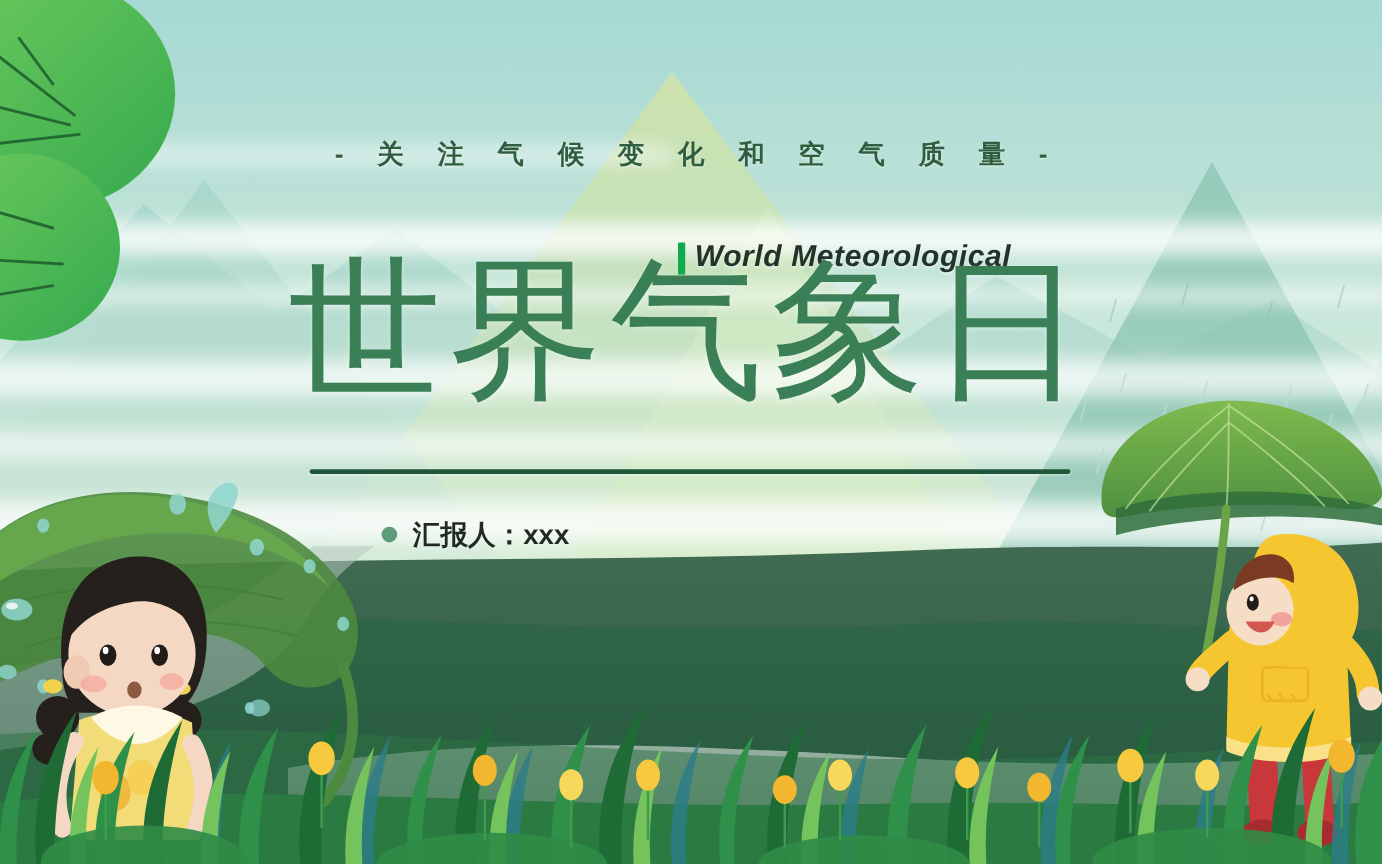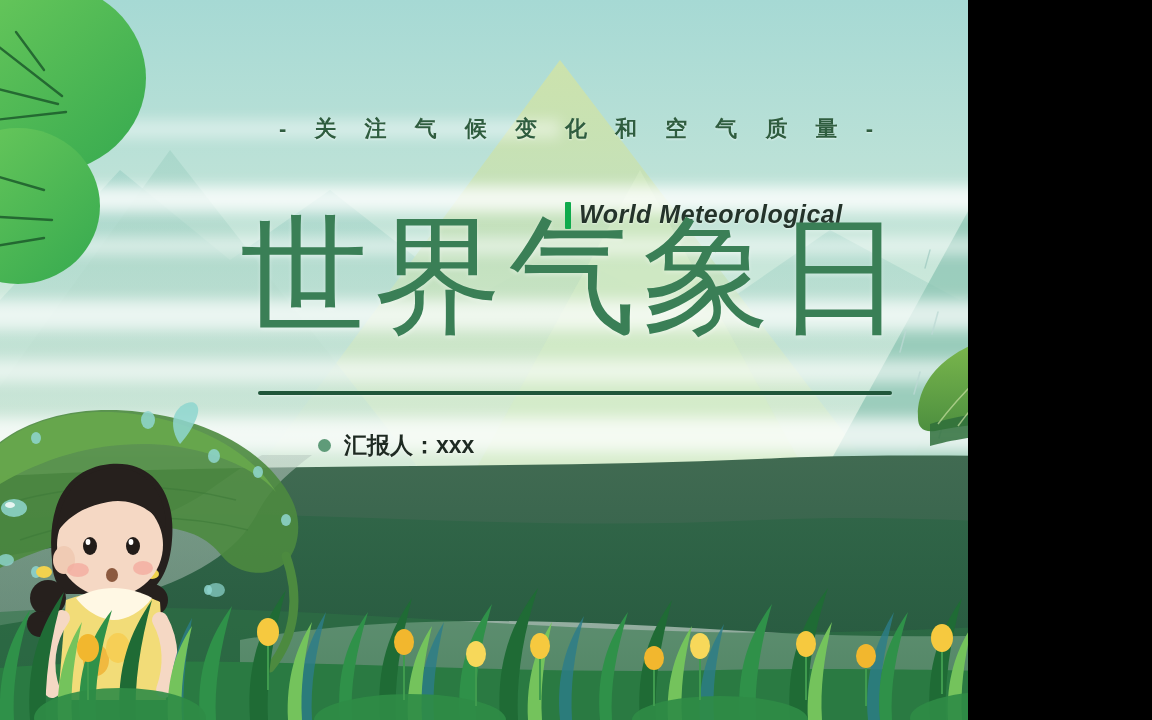--- a/index.html
+++ b/index.html
@@ -1,21 +1,21 @@
 <!DOCTYPE html>
 <html><head>
 <meta charset="utf-8">
 <style>
   * { margin:0; padding:0; box-sizing:border-box; }
   html,body { width:1152px; height:720px; overflow:hidden; background:#000; }
   body { font-family:"Liberation Sans","DejaVu Sans",sans-serif; }
 
   #slide {
     position:relative;
-    width:968px; height:720px;
+    width:1152px; height:720px;
     overflow:hidden;
     background:linear-gradient(#a6d9d4 0%, #bbe2d6 22%, #d7eddc 42%, #e6f4e6 58%, #e9f5e8 72%, #e4f2e4 100%);
   }
 
   .layer { position:absolute; left:0; top:0; width:1152px; height:720px; pointer-events:none; }
 
   
   #textblock { position:absolute; left:0; top:0; width:1152px; height:720px; }
 
   #subtitle {

